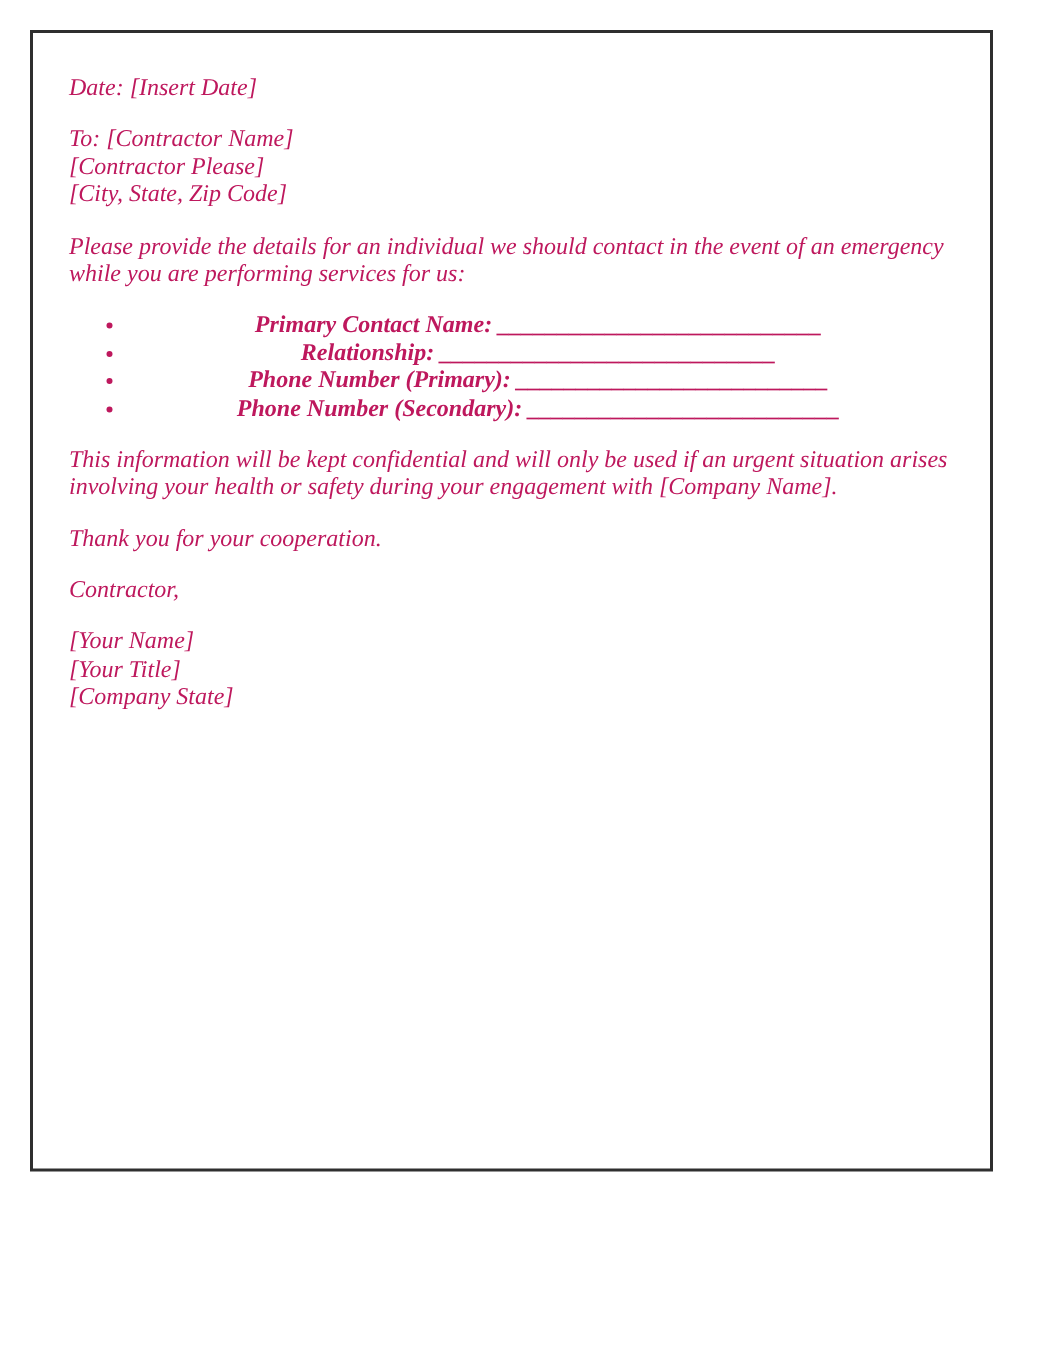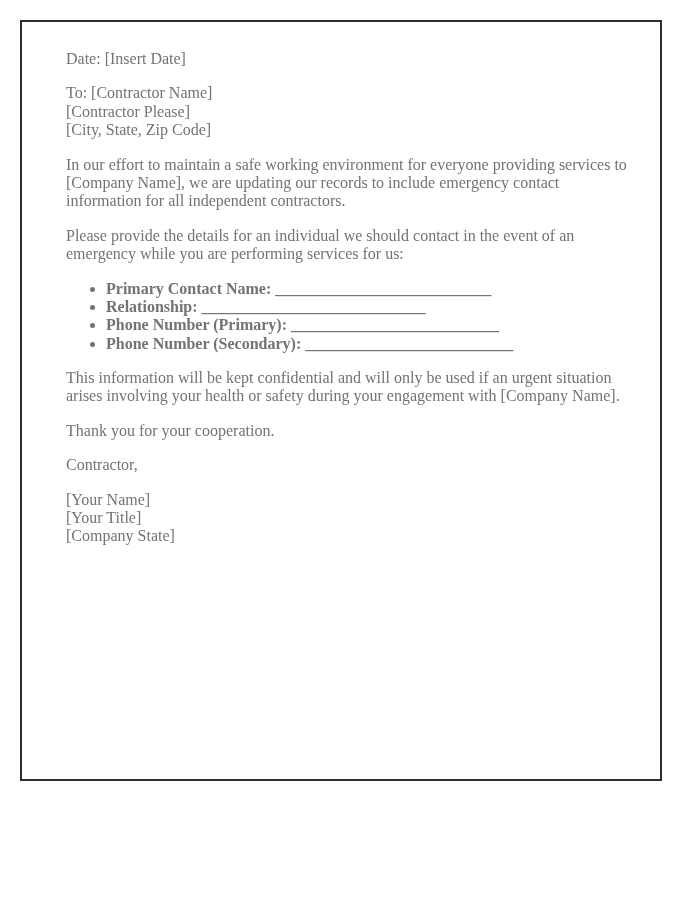--- a/index.html
+++ b/index.html
@@ -16,57 +16,58 @@
   }
   .letter {
     position: absolute;
     left: 20px;
     top: 20px;
     width: 642px;
     height: 761px;
     box-sizing: border-box;
     border: 2px solid #2f2f2f;
     background: #ffffff;
-    padding: 28px 28px 28px 44px;
+    padding: 28px 28px 28px 24px;
     font-family: "Liberation Serif", "DejaVu Serif", serif;
     font-size: 16px;
     line-height: 1.15;
-    color: #737373;
+    color: #be185d;
+    font-style: italic;
   }
   .letter p {
     margin: 16px 0;
   }
   .letter p.first {
     margin-top: 0;
   }
   .letter ul {
     margin: 16px 0;
     padding-left: 40px;
     list-style-type: disc;
   }
   .letter li {
     margin: 0;
+    text-align: center;
   }
   .bold {
     font-weight: bold;
   }
 </style>
 </head>
 <body>
 
 <div class="page">
   <div class="letter">
 
     <p class="first">Date: [Insert Date]</p>
 
     <p><span>To: [Contractor Name]</span><br><span>[Contractor Please]</span><br><span>[City, State, Zip Code]</span></p>
 
 
 
-    <p>In our effort to maintain a safe working environment for everyone providing services to [Company Name], we are updating our records to include emergency contact information for all independent contractors.</p>
 
     <p>Please provide the details for an individual we should contact in the event of an emergency while you are performing services for us:</p>
 
     <ul>
       <li><span class="bold">Primary Contact Name:</span><span class="bold"> ___________________________</span></li>
       <li><span class="bold">Relationship:</span><span class="bold"> ____________________________</span></li>
       <li><span class="bold">Phone Number (Primary):</span><span class="bold"> __________________________</span></li>
       <li><span class="bold">Phone Number (Secondary):</span><span class="bold"> __________________________</span></li>
     </ul>
 

